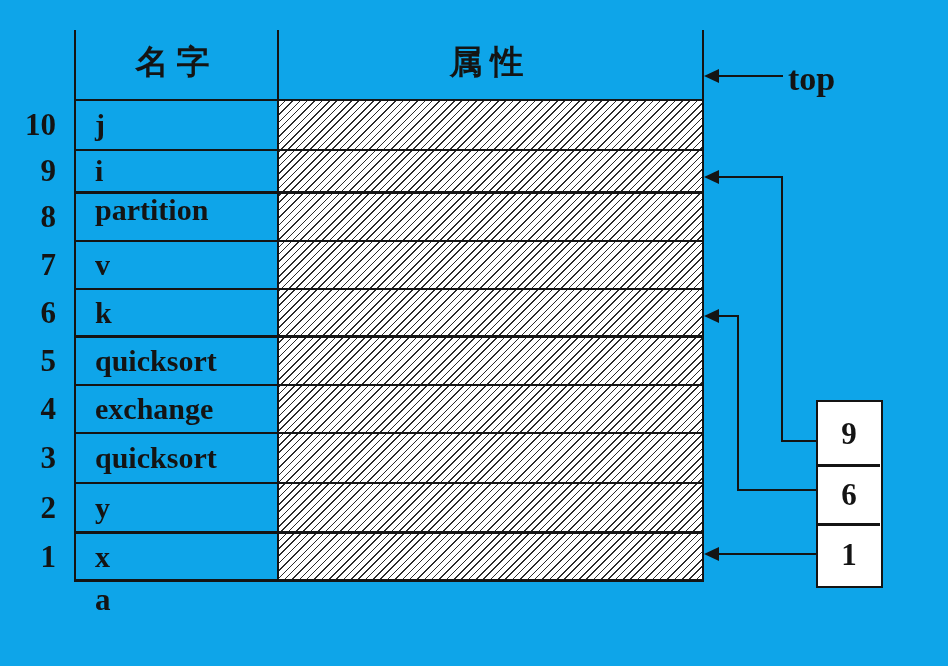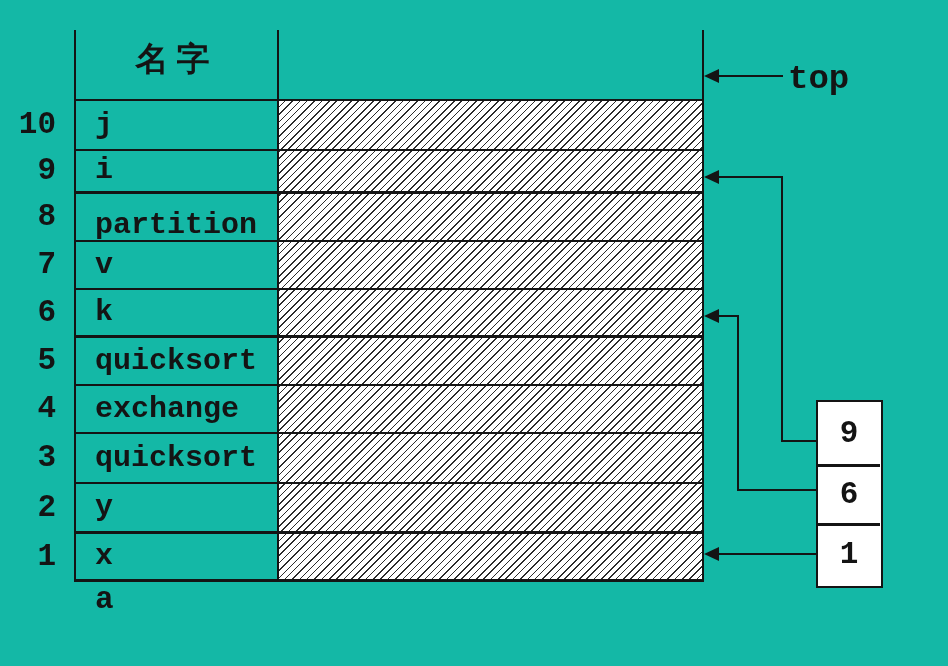--- a/index.html
+++ b/index.html
@@ -1,18 +1,18 @@
 <!DOCTYPE html>
 <html><head>
 <meta charset="utf-8">
 <style>
   html,body{margin:0;padding:0;background:#ffffff;}
   .stage{
-    position:relative;width:948px;height:666px;background:#14b8a6;overflow:hidden;
-    font-family:Liberation Mono, monospace;color:#141414;
+    position:relative;width:948px;height:666px;background:#0ea5e9;overflow:hidden;
+    font-family:Liberation Serif, serif;color:#141414;
   }
   .hline{position:absolute;background:#141414;}
   .vline{position:absolute;background:#141414;}
   .hatch{
     position:absolute;
     background-image:repeating-linear-gradient(135deg,#2b2b2b 0px,#2b2b2b 1.1px,#ffffff 1.1px,#ffffff 5.2px);
   }
   .hdr{
     position:absolute;top:40px;height:44px;line-height:44px;text-align:center;
     font-size:33px;font-weight:bold;letter-spacing:8px;
@@ -47,20 +47,21 @@
     position:absolute;left:816px;top:400px;width:63px;height:184px;
     border:2.5px solid #141414;background:#ffffff;
   }
 </style>
 </head>
 <body>
 
 <div class="stage">
 
   <div class="hdr" style="left:75px;width:203px;">名字</div>
+  <div class="hdr" style="left:278px;width:425px;">属性</div>
 
   <div class="hatch" style="left:278px;top:100px;width:425px;height:479px;"></div>
 
   <div class="vline" style="left:74px;top:30px;width:2px;height:551px;"></div>
   <div class="vline" style="left:277px;top:30px;width:2px;height:551px;"></div>
   <div class="vline" style="left:702px;top:30px;width:2px;height:551px;"></div>
 
   <div class="hline" style="left:74px;top:99px;width:630px;height:2px;"></div>
   <div class="hline" style="left:74px;top:149px;width:630px;height:1.5px;"></div>
   <div class="hline" style="left:74px;top:191px;width:630px;height:3px;"></div>
@@ -79,21 +80,21 @@
   <div class="rowidx" style="top:242px;height:46px;line-height:46px;">7</div>
   <div class="rowidx" style="top:290px;height:45px;line-height:45px;">6</div>
   <div class="rowidx" style="top:338px;height:46px;line-height:46px;">5</div>
   <div class="rowidx" style="top:386px;height:46px;line-height:46px;">4</div>
   <div class="rowidx" style="top:434px;height:48px;line-height:48px;">3</div>
   <div class="rowidx" style="top:484px;height:47px;line-height:47px;">2</div>
   <div class="rowidx" style="top:534px;height:45px;line-height:45px;">1</div>
 
   <div class="rowname" style="top:101px;height:48px;line-height:48px;">j</div>
   <div class="rowname" style="top:150px;height:41px;line-height:41px;">i</div>
-  <div class="rowname" style="top:202px;height:46px;line-height:46px;">partition</div>
+  <div class="rowname" style="top:187px;height:46px;line-height:46px;">partition</div>
   <div class="rowname" style="top:242px;height:46px;line-height:46px;">v</div>
   <div class="rowname" style="top:290px;height:45px;line-height:45px;">k</div>
   <div class="rowname" style="top:386px;height:46px;line-height:46px;">exchange</div>
   <div class="rowname" style="top:338px;height:46px;line-height:46px;">quicksort</div>
   <div class="rowname" style="top:434px;height:48px;line-height:48px;">quicksort</div>
   <div class="rowname" style="top:484px;height:47px;line-height:47px;">y</div>
   <div class="rowname" style="top:534px;height:45px;line-height:45px;">x</div>
 
   <div class="alabel">a</div>
 

